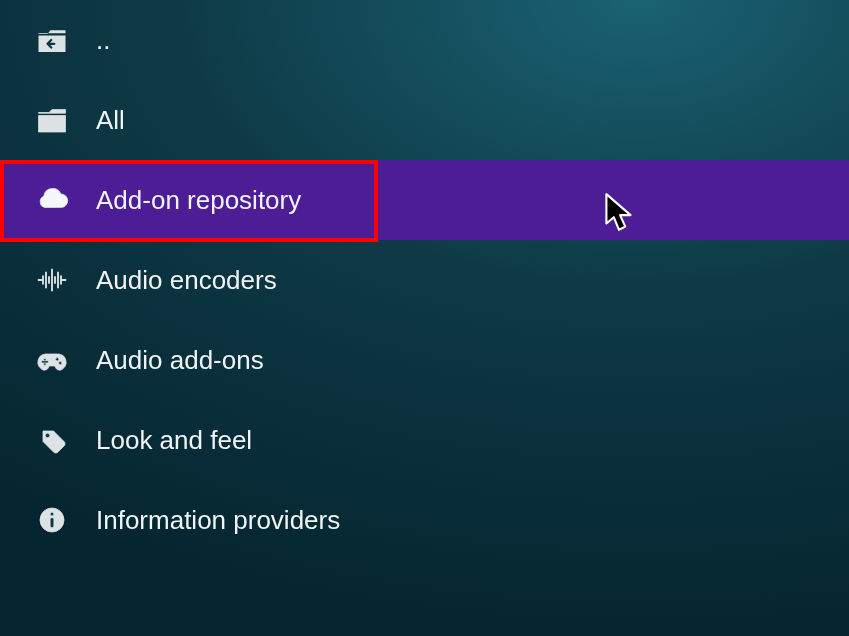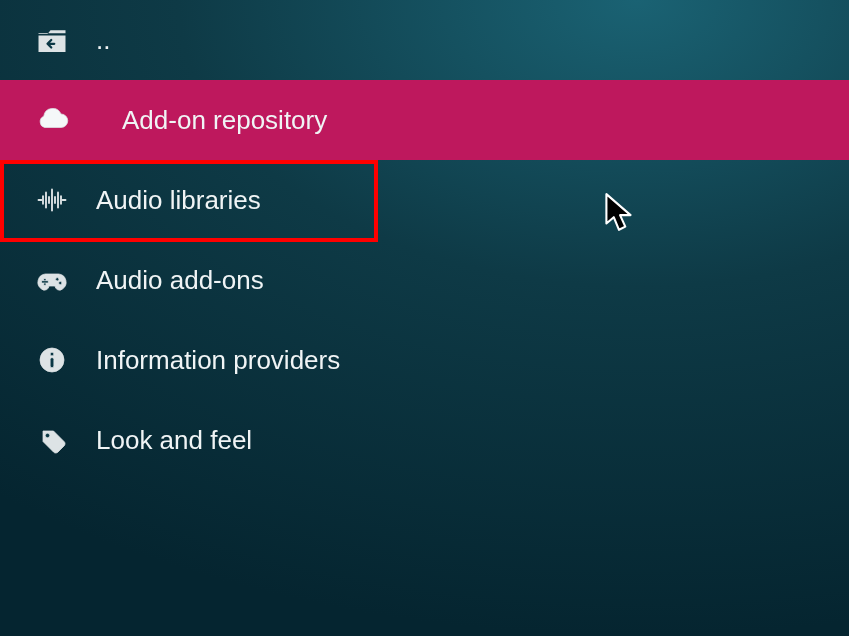--- a/index.html
+++ b/index.html
@@ -19,22 +19,21 @@
   }
   .row {
     height: 80px;
     display: flex;
     align-items: center;
     padding-left: 22px;
     cursor: pointer;
     position: relative;
   }
   .row.selected {
-    background: #be185d;
-    gap: 26px;
+    background: #4c1d95;
   }
   .row .icon-slot {
     width: 60px;
     height: 100%;
     display: flex;
     align-items: center;
     justify-content: center;
     flex-shrink: 0;
   }
   .row .label {
@@ -77,20 +76,29 @@
     <span class="icon-slot">
       <svg viewBox="0 0 48 48">
         <path d="M6 16 h12 l4 -5 h20 v4 h-36 z" fill="#dde3e5" stroke="none"></path>
         <path d="M6 18 h36 v22 h-36 z" fill="#dde3e5" stroke="none"></path>
         <path d="M27 29 l-9 0 m0 0 l5 -5 m-5 5 l5 5" fill="none" stroke="#0a3744" stroke-width="3" stroke-linecap="round" stroke-linejoin="round"></path>
       </svg>
     </span>
     <span class="label">..</span>
   </div>
 
+  <div class="row">
+    <span class="icon-slot">
+      <svg viewBox="0 0 48 48">
+        <path d="M6 14 h14 l4 -4 h18 v5 h-36 z" fill="#dde3e5"></path>
+        <path d="M6 18 h36 v22 h-36 z" fill="#dde3e5"></path>
+      </svg>
+    </span>
+    <span class="label">All</span>
+  </div>
 
   <div class="row selected">
     <span class="icon-slot">
       <svg viewBox="0 0 48 48">
         <path d="M36 34 a9 9 0 0 0 0 -18 a12 12 0 0 0 -23 3 a8 8 0 0 0 1 15 z" fill="#f5f8f9"></path>
       </svg>
     </span>
     <span class="label">Add-on repository</span>
   </div>
 
@@ -101,55 +109,55 @@
         <line x1="12" y1="19" x2="12" y2="29"></line>
         <line x1="16" y1="14" x2="16" y2="34"></line>
         <line x1="20" y1="20" x2="20" y2="28"></line>
         <line x1="24" y1="10" x2="24" y2="38"></line>
         <line x1="28" y1="20" x2="28" y2="28"></line>
         <line x1="32" y1="14" x2="32" y2="34"></line>
         <line x1="36" y1="19" x2="36" y2="29"></line>
         <line x1="38" y1="24" x2="42" y2="24"></line>
       </svg>
     </span>
-    <span class="label">Audio libraries</span>
+    <span class="label">Audio encoders</span>
   </div>
 
   <div class="row">
     <span class="icon-slot">
       <svg viewBox="0 0 48 48">
         <path d="M15 16 h18 a11 11 0 0 1 5 20 a6 6 0 0 1 -10 -4 h-8 a6 6 0 0 1 -10 4 a11 11 0 0 1 5 -20 z" fill="#dde3e5"></path>
         <rect x="13" y="22" width="3" height="9" fill="#0a3744"></rect>
         <rect x="10" y="25" width="9" height="3" fill="#0a3744"></rect>
         <circle cx="31" cy="23" r="2.2" fill="#0a3744"></circle>
         <circle cx="35" cy="28" r="2.2" fill="#0a3744"></circle>
       </svg>
     </span>
     <span class="label">Audio add-ons</span>
   </div>
 
   <div class="row">
     <span class="icon-slot">
       <svg viewBox="0 0 48 48">
+        <path d="M12 12 h14 l14 14 a4 4 0 0 1 0 6 l-8 8 a4 4 0 0 1 -6 0 l-14 -14 z" fill="#dde3e5"></path>
+        <circle cx="18" cy="18" r="3" fill="#0a3744"></circle>
+      </svg>
+    </span>
+    <span class="label">Look and feel</span>
+  </div>
+
+  <div class="row">
+    <span class="icon-slot">
+      <svg viewBox="0 0 48 48">
         <circle cx="24" cy="24" r="16" fill="#dde3e5"></circle>
         <circle cx="24" cy="16" r="2.5" fill="#0a3744"></circle>
         <rect x="21.5" y="21" width="5" height="13" rx="2" fill="#0a3744"></rect>
       </svg>
     </span>
     <span class="label">Information providers</span>
-  </div>
-
-  <div class="row">
-    <span class="icon-slot">
-      <svg viewBox="0 0 48 48">
-        <path d="M12 12 h14 l14 14 a4 4 0 0 1 0 6 l-8 8 a4 4 0 0 1 -6 0 l-14 -14 z" fill="#dde3e5"></path>
-        <circle cx="18" cy="18" r="3" fill="#0a3744"></circle>
-      </svg>
-    </span>
-    <span class="label">Look and feel</span>
   </div>
 
 
 </div>
 
 <div class="sel-outline"></div>
 
 <svg class="cursor" viewBox="0 0 28 40">
   <path d="M2 2 L2 30 L9 24 L14 36 L20 33 L15 22 L25 22 Z" fill="#000" stroke="#fff" stroke-width="2" stroke-linejoin="round"></path>
 </svg>

